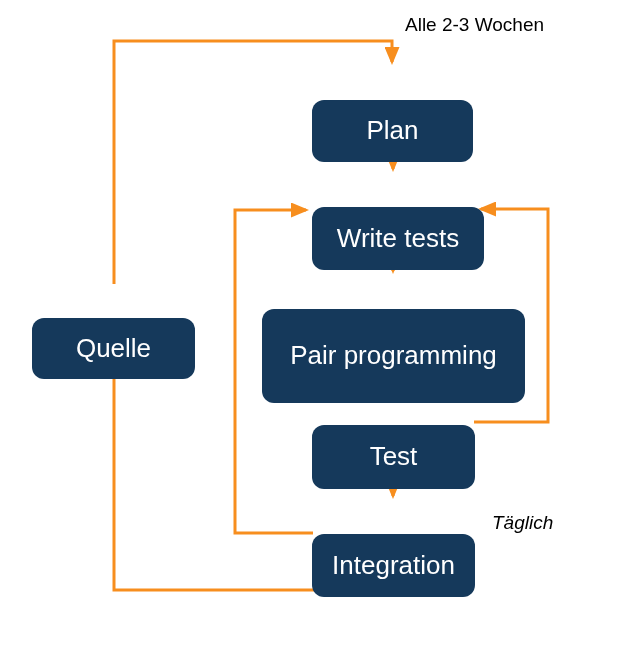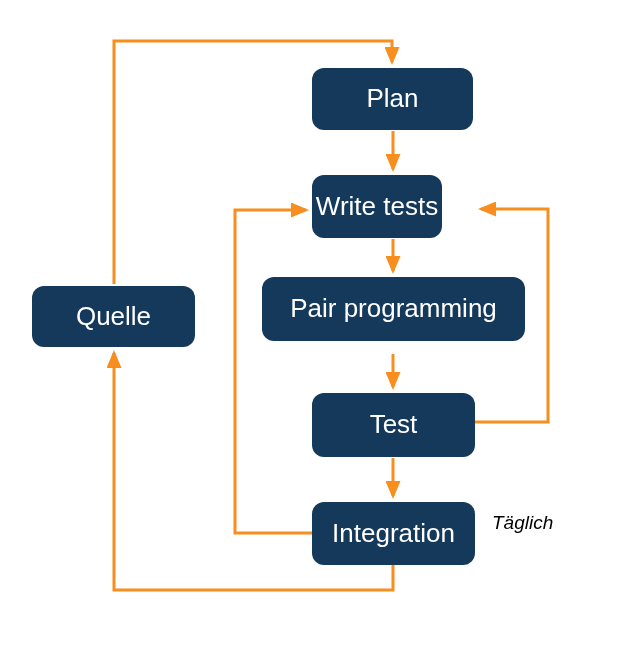--- a/index.html
+++ b/index.html
@@ -33,24 +33,25 @@
     color: #ffffff;
     border-radius: 12px;
     display: flex;
     flex-direction: column;
     align-items: center;
     justify-content: center;
     font-size: 26px;
     line-height: 1.22;
     text-align: center;
     white-space: nowrap;
+    margin-top: 32px;
   }
   .node-plan        { left: 312px; top:  68px; width: 161px; height: 62px; }
-  .node-write-tests { left: 312px; top: 175px; width: 130px; height: 63px; }
-  .node-pair        { left: 262px; top: 277px; width: 263px; height: 64px; }
+  .node-write-tests { left: 312px; top: 175px; width: 172px; height: 63px; }
+  .node-pair        { left: 262px; top: 277px; width: 263px; height: 94px; }
   .node-test        { left: 312px; top: 393px; width: 163px; height: 64px; }
   .node-integration { left: 312px; top: 502px; width: 163px; height: 63px; }
   .node-release     { left:  32px; top: 286px; width: 163px; height: 61px; }
   .annotation {
     position: absolute;
     color: #000000;
     font-size: 19px;
     white-space: nowrap;
   }
   .annotation-cycle  { left: 405px; top:  14px; }
@@ -95,17 +96,18 @@
   </div>
 
   <div class="node node-test">
     <span>Test</span>
   </div>
 
   <div class="node node-release">
     <span>Quelle</span>
   </div>
 
+  <div class="annotation annotation-cycle">Alle 2-3 Wochen</div>
 
   <div class="annotation annotation-daily">Täglich</div>
 
 
 </div>
 
 </body></html>

